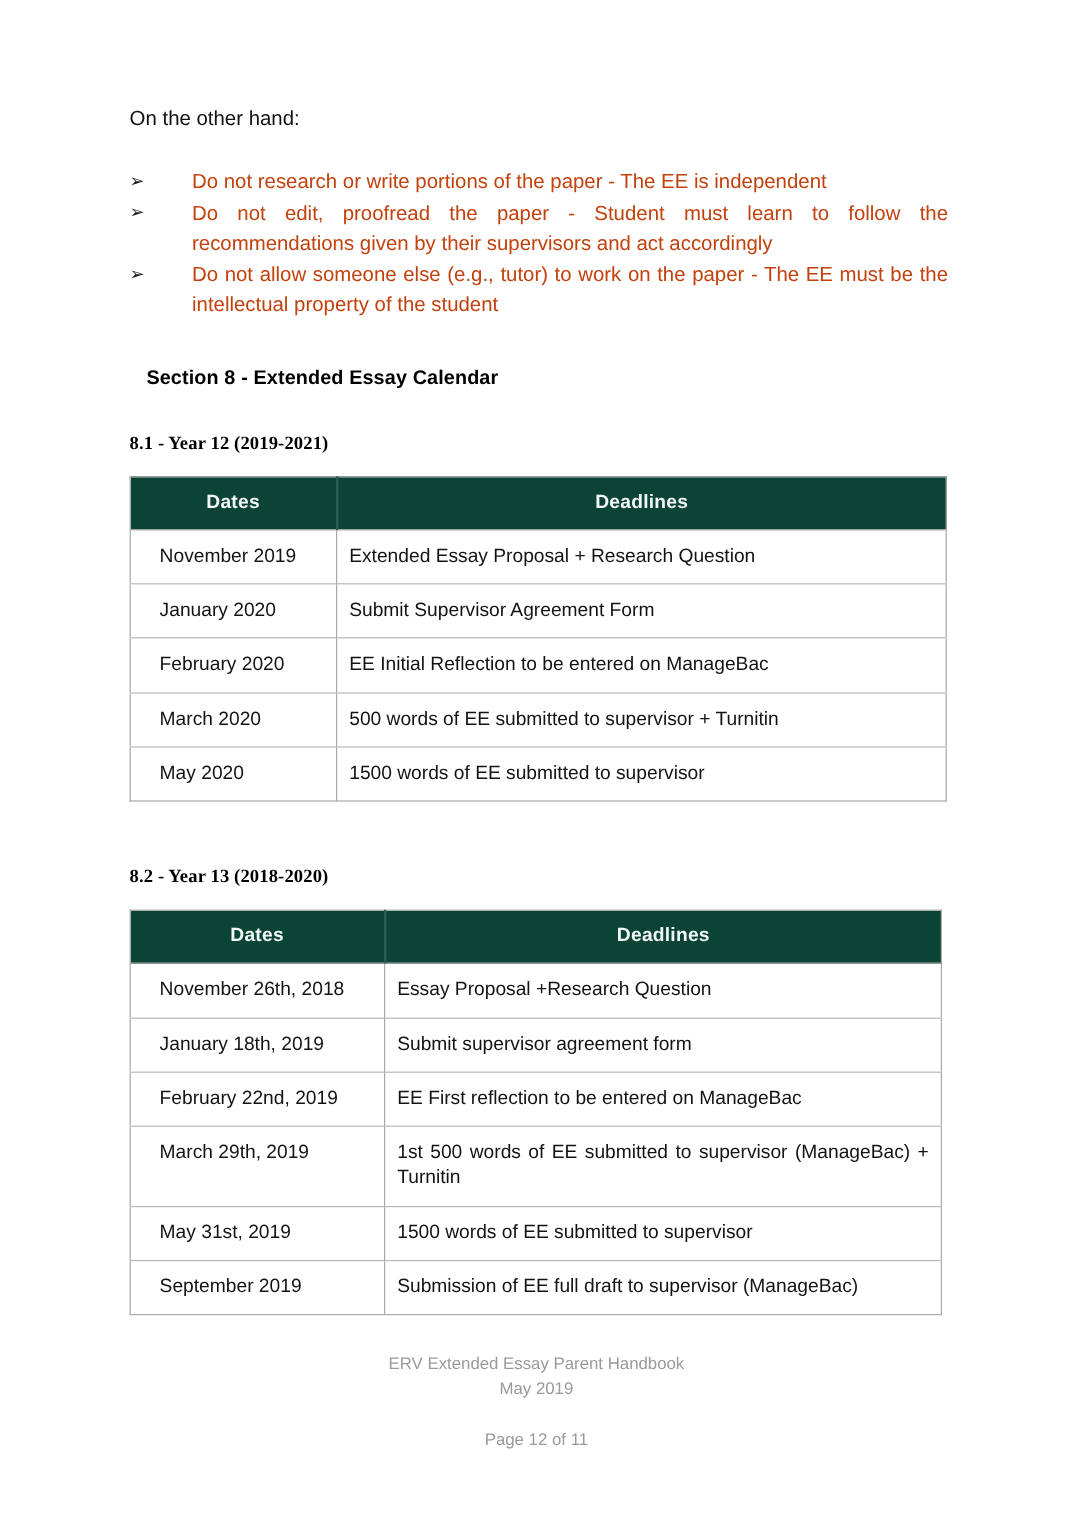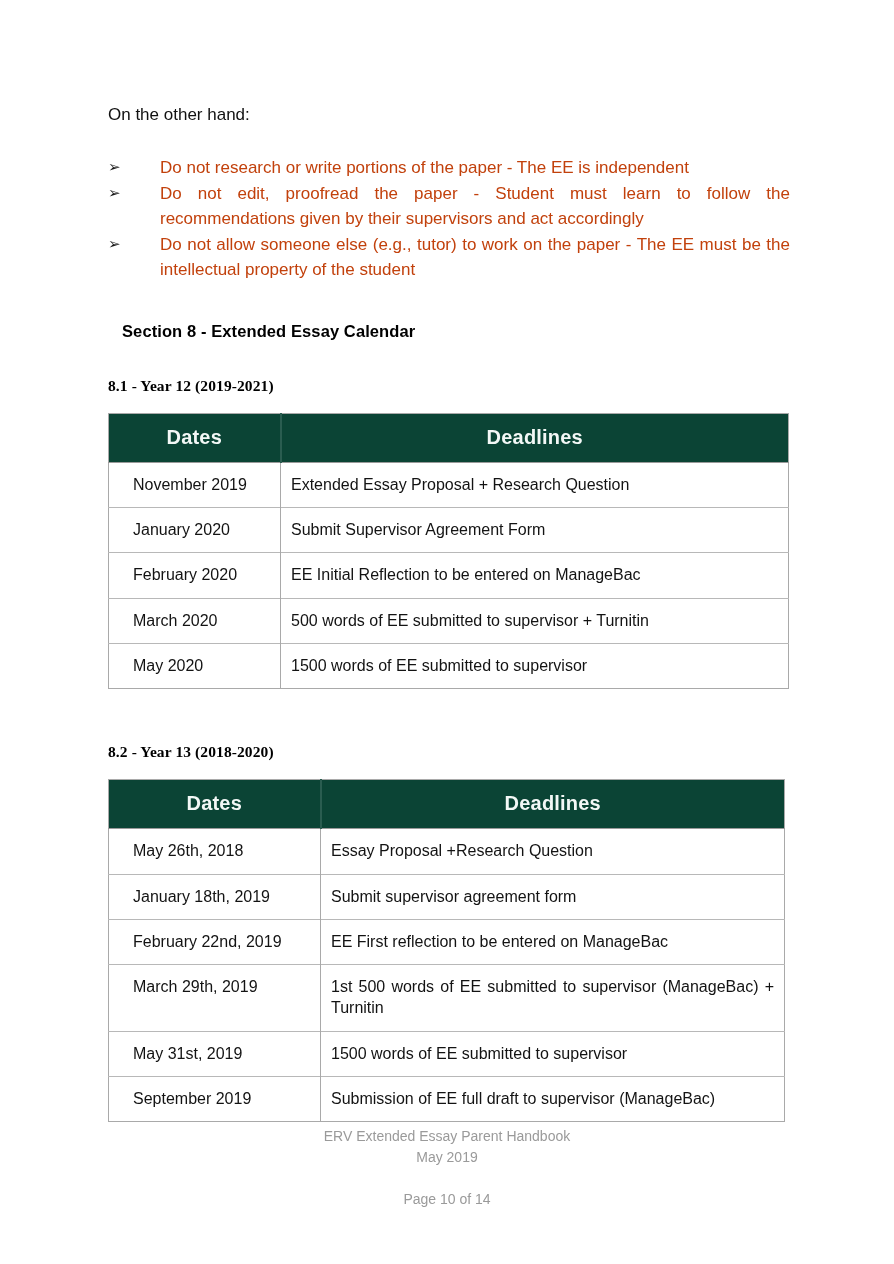--- a/index.html
+++ b/index.html
@@ -16,21 +16,21 @@
     position: relative;
     width: 894px;
     height: 1264px;
     background: #ffffff;
     overflow: hidden;
     box-sizing: border-box;
   }
   .content {
     position: absolute;
     left: 108px;
-    top: 104px;
+    top: 88px;
     width: 682px;
   }
 
   
   .intro {
     font-size: 17px;
     line-height: 1.35;
     color: #111111;
     margin: 0 0 28px 0;
   }
@@ -86,21 +86,21 @@
     table-layout: fixed;
     width: 680px;
     margin: 0 0 54px 0;
     border: 1px solid #a9a9a9;
   }
   .cal-table.t2 { width: 676px; margin-bottom: 0; }
 
   .cal-table thead th {
     background: #0b4435;
     color: #f3f8f6;
-    font-size: 20px;
+    font-size: 16px;
     font-weight: bold;
     text-align: center;
     padding: 12px 6px 13px 6px;
     border: none;
     letter-spacing: 0.2px;
   }
   .cal-table thead th.col-dates { border-right: 2px solid #2a5d50; }
 
   .cal-table tbody td {
     font-size: 16px;
@@ -210,21 +210,21 @@
           <col class="c2">
         </colgroup>
       <thead>
         <tr>
           <th class="col-dates">Dates</th>
           <th>Deadlines</th>
         </tr>
       </thead>
       <tbody>
         <tr>
-          <td class="date-cell">May 26th,  2018</td>
+          <td class="date-cell">November 26th,  2018</td>
           <td>Essay Proposal +Research Question</td>
         </tr>
         <tr>
           <td class="date-cell">January 18th, 2019</td>
           <td>Submit supervisor agreement form</td>
         </tr>
         <tr>
           <td class="date-cell">February 22nd, 2019</td>
           <td>EE First reflection to be entered on ManageBac</td>
         </tr>
@@ -241,16 +241,16 @@
           <td>Submission of EE full draft to supervisor (ManageBac)</td>
         </tr>
       </tbody>
     </table>
 
   </div>
 
   <div class="footer">
     <div>ERV Extended Essay Parent Handbook</div>
     <div>May 2019</div>
-    <div class="page-num">Page 10 of 14</div>
+    <div class="page-num">Page 12 of 11</div>
   </div>
 
 </div>
 
 </body></html>

